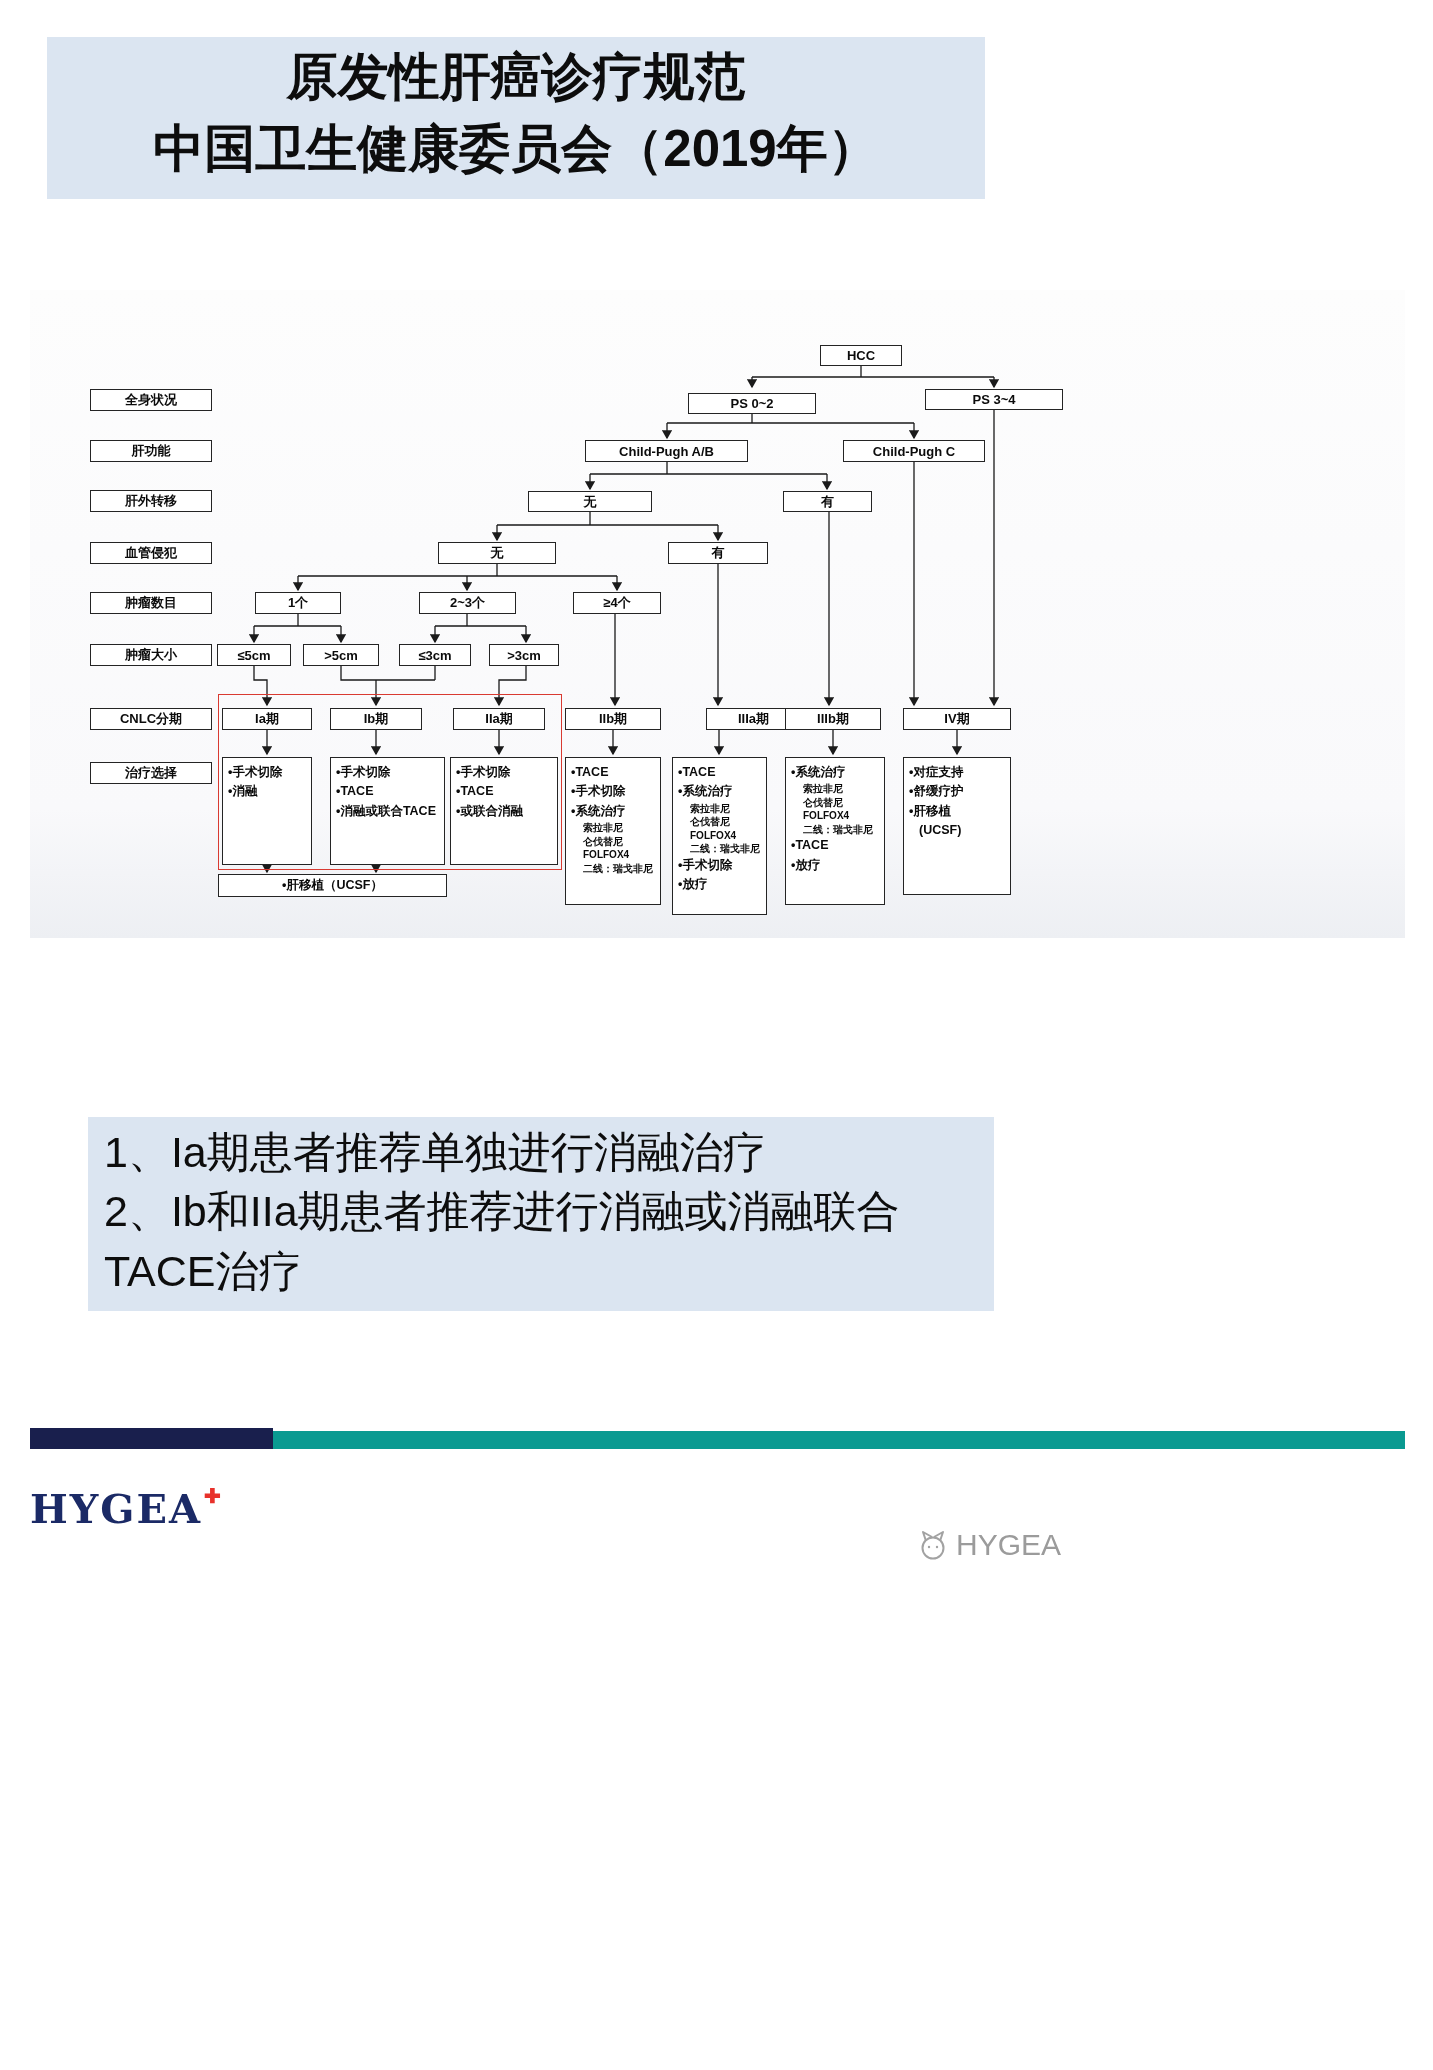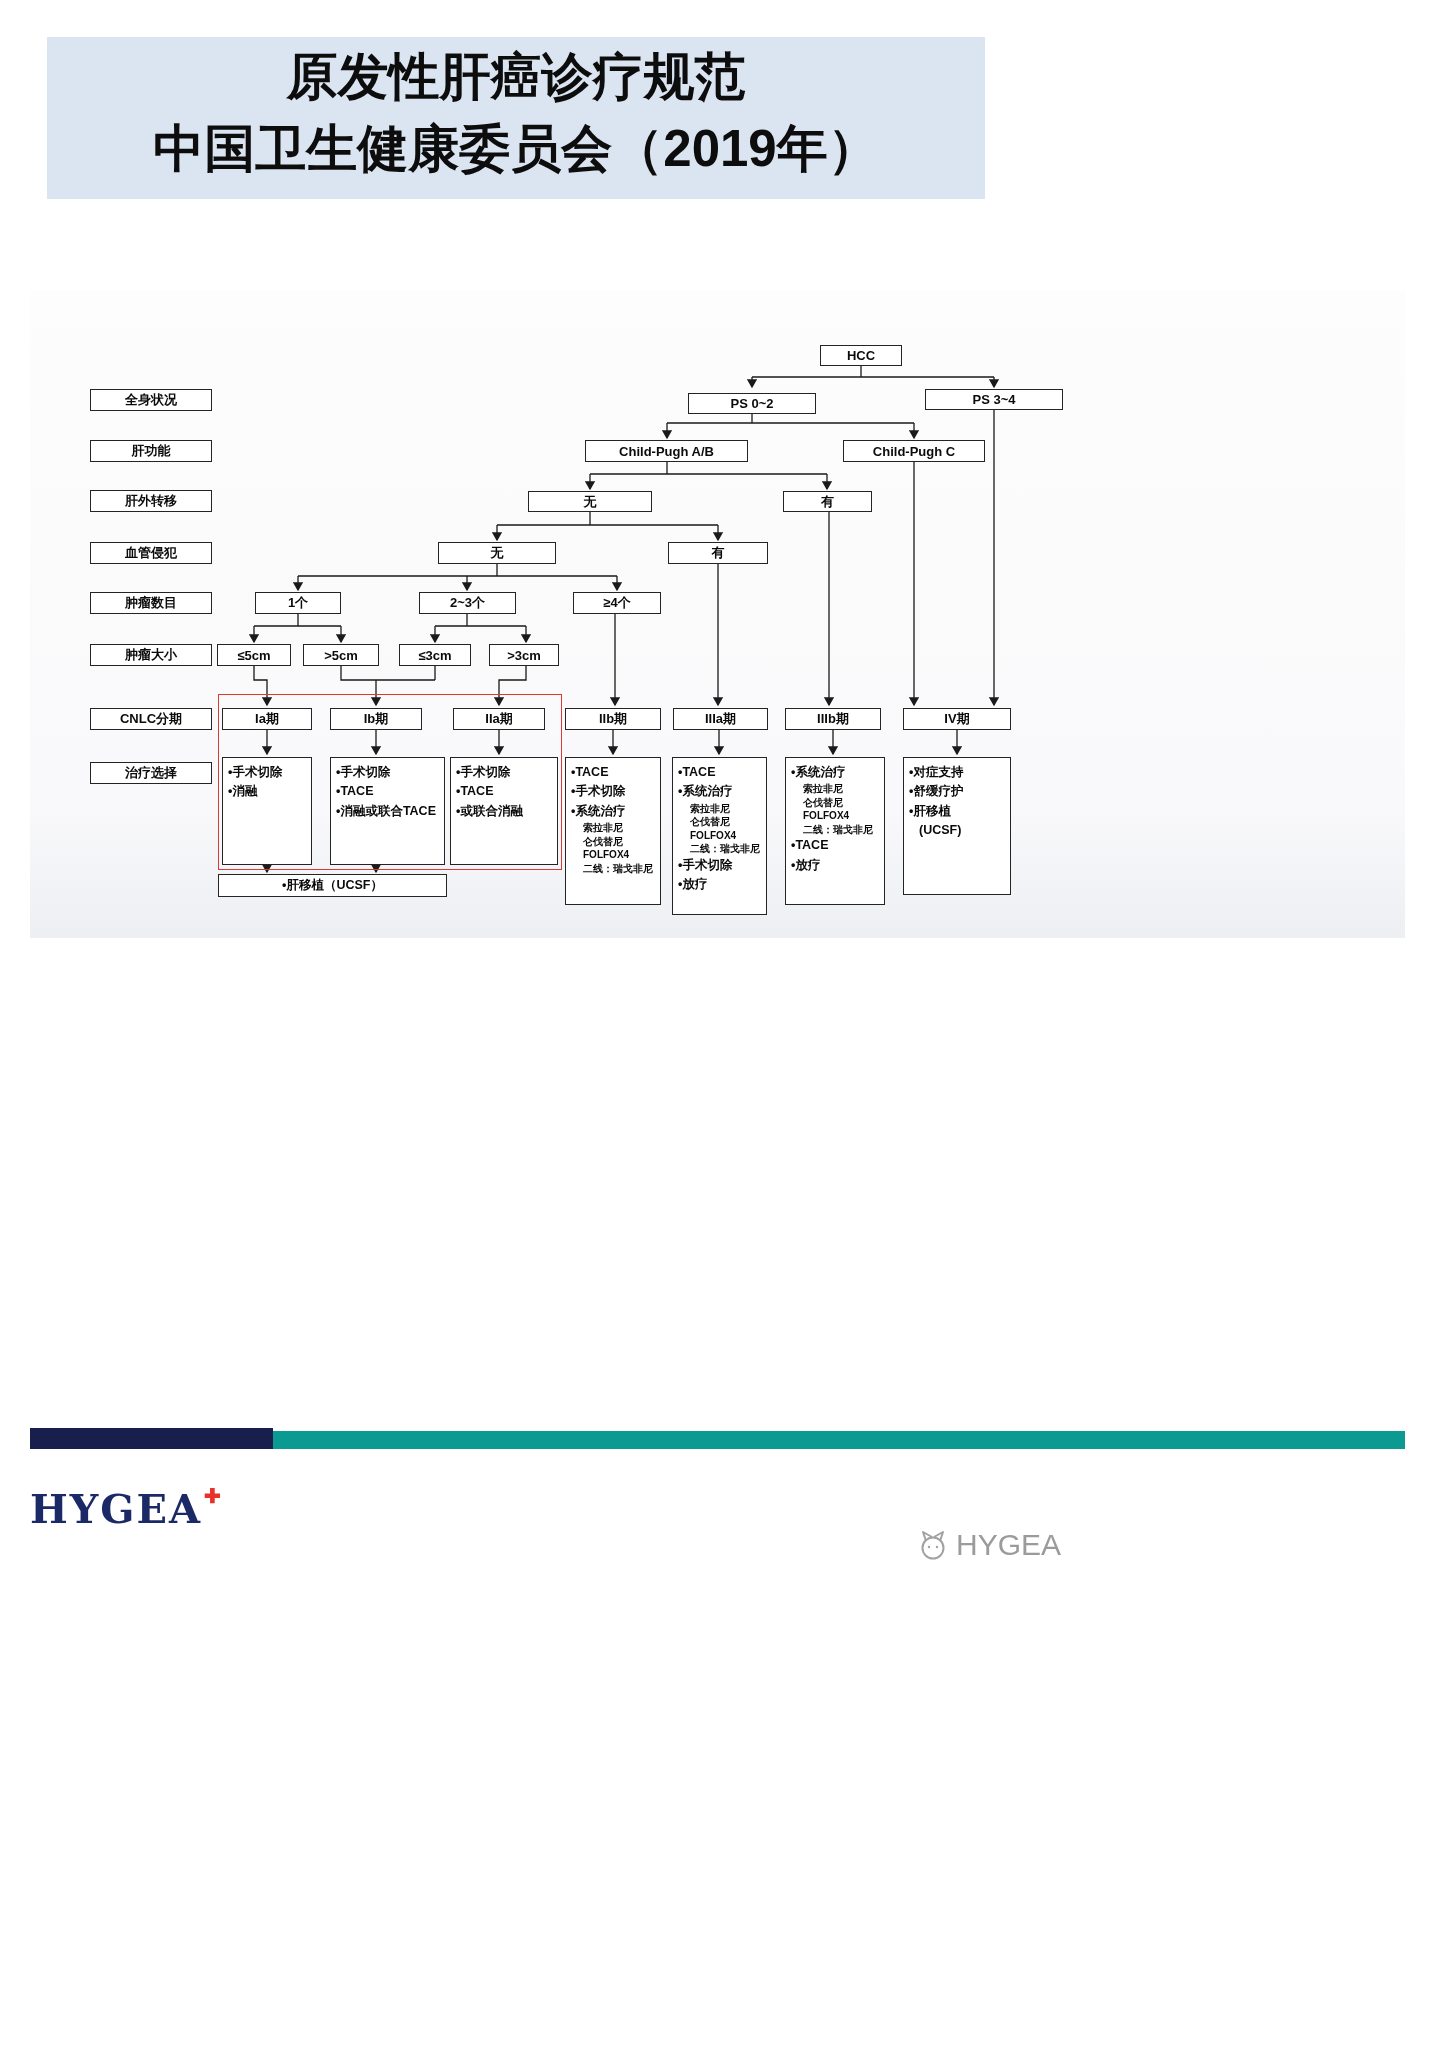--- a/index.html
+++ b/index.html
@@ -145,21 +145,21 @@
     <div class="box" style="left:543px;top:302px;width:88px;height:22px">≥4个</div>
     <div class="box" style="left:187px;top:354px;width:74px;height:22px">≤5cm</div>
     <div class="box" style="left:273px;top:354px;width:76px;height:22px">&gt;5cm</div>
     <div class="box" style="left:369px;top:354px;width:72px;height:22px">≤3cm</div>
     <div class="box" style="left:459px;top:354px;width:70px;height:22px">&gt;3cm</div>
 
     <div class="stage" style="left:192px;top:418px;width:90px;height:22px">Ia期</div>
     <div class="stage" style="left:300px;top:418px;width:92px;height:22px">Ib期</div>
     <div class="stage" style="left:423px;top:418px;width:92px;height:22px">IIa期</div>
     <div class="stage" style="left:535px;top:418px;width:96px;height:22px">IIb期</div>
-    <div class="stage" style="left:643px;top:418px;width:95px;height:22px">IIIa期</div>
+    <div class="stage" style="left:676px;top:418px;width:95px;height:22px">IIIa期</div>
     <div class="stage" style="left:755px;top:418px;width:96px;height:22px">IIIb期</div>
     <div class="stage" style="left:873px;top:418px;width:108px;height:22px">IV期</div>
 
     <div class="treat" style="left:192px;top:467px;width:90px;height:108px">
       <div>•手术切除</div>
       <div>•消融</div>
     </div>
     <div class="treat" style="left:300px;top:467px;width:115px;height:108px">
       <div>•手术切除</div>
       <div>•TACE</div>
@@ -203,20 +203,24 @@
       <div>•舒缓疗护</div>
       <div>•肝移植</div>
       <div class="cont">(UCSF)</div>
     </div>
 
     <div class="box" style="left:188px;top:584px;width:229px;height:23px;font-size:12.5px">•肝移植（UCSF）</div>
 
     <div class="redbox"></div>
   </div>
 
+  <div class="notes">
+    <div>1、Ia期患者推荐单独进行消融治疗</div>
+    <div>2、Ib和IIa期患者推荐进行消融或消融联合TACE治疗</div>
+  </div>
 
   <div class="bar-navy"></div>
   <div class="bar-teal"></div>
 
   <div class="logo">
     <span>HYGEA</span><span class="plus">✚</span>
   </div>
 
   <div class="watermark">
     <svg width="34" height="32" viewBox="0 0 34 32">

